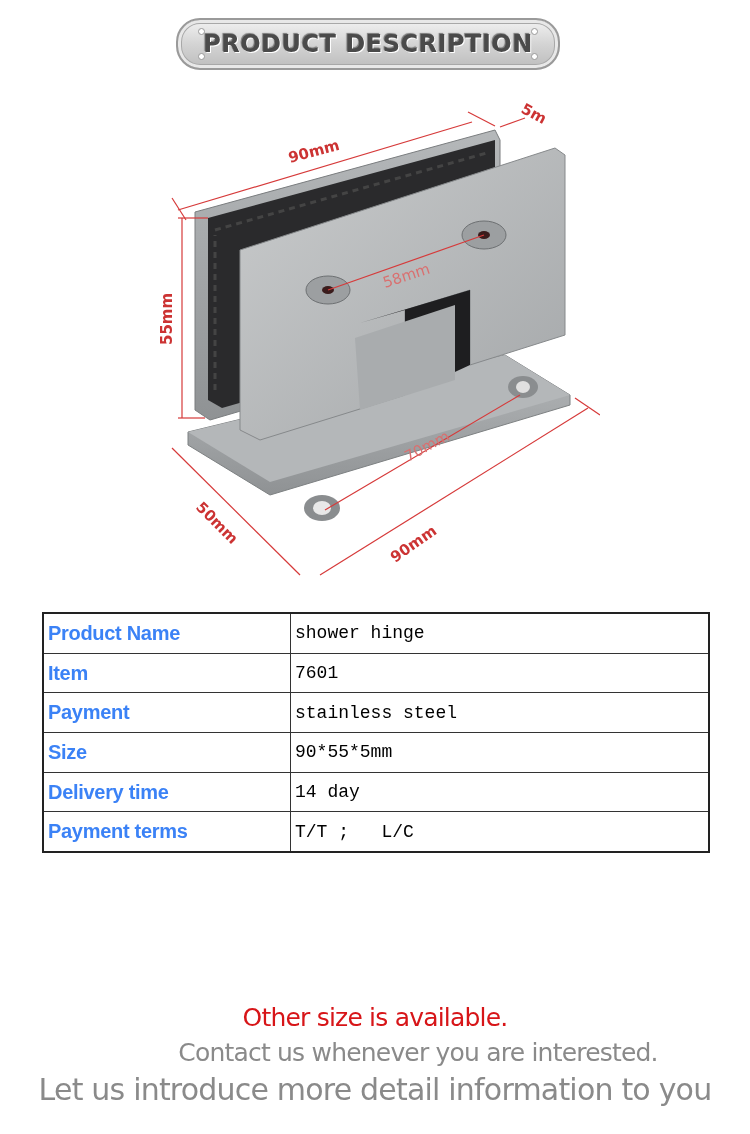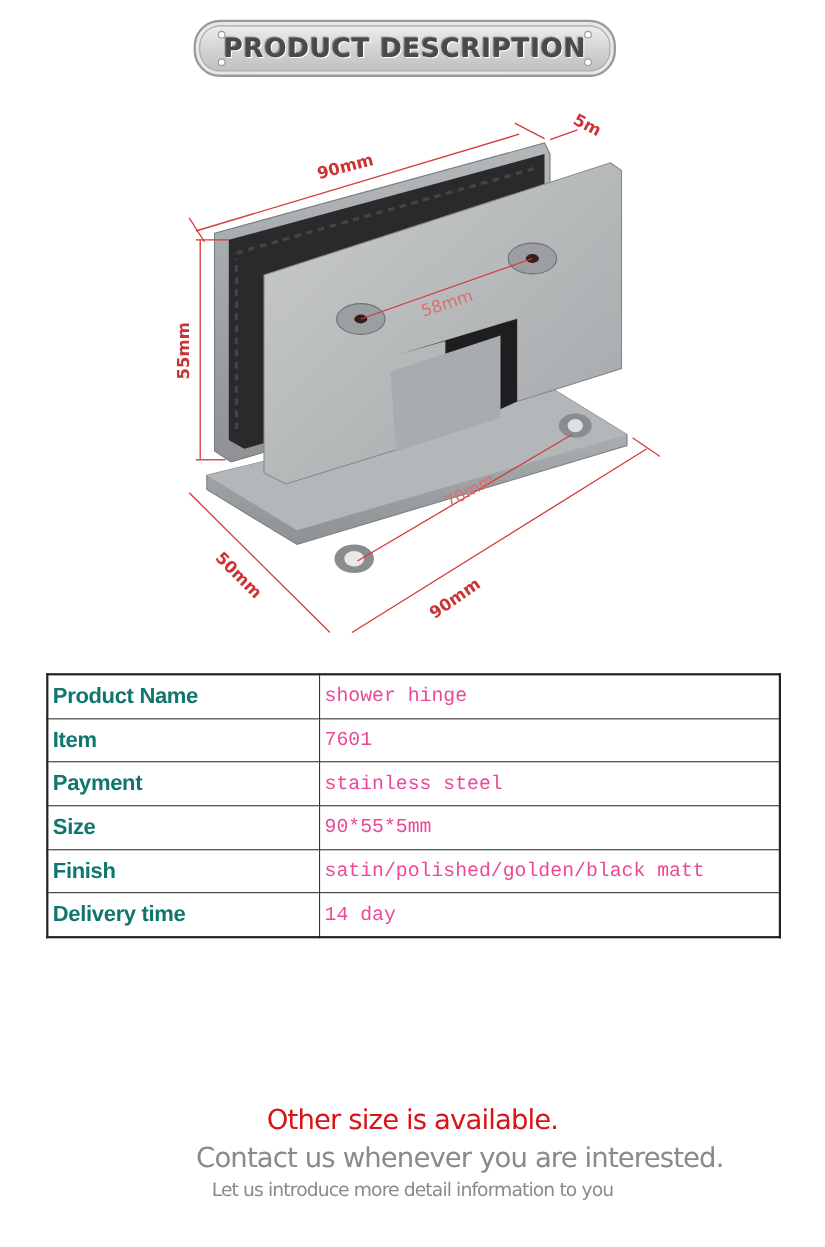--- a/index.html
+++ b/index.html
@@ -14,28 +14,28 @@
   .rivet { position:absolute; width:5px; height:5px; border-radius:50%; background:#fff; border:1px solid #999; }
 
   
   .product { position:absolute; left:150px; top:90px; width:450px; height:500px; }
   .product svg { width:100%; height:100%; }
   .dim { font-family:"DejaVu Sans", sans-serif; font-weight:bold; fill:#cc3333; font-size:15px; }
 
   
   .spec { position:absolute; left:42px; top:612px; width:668px; border-collapse:collapse; border:2px solid #222; }
   .spec td { border:1.5px solid #333; height:38.7px; padding:0 4px; vertical-align:middle; }
-  .spec td.k { width:238px; font-family:"Liberation Sans", sans-serif; font-weight:bold; font-size:20px; color:#0f766e; letter-spacing:-0.3px; }
-  .spec td.v { font-family:"Liberation Mono", monospace; font-size:18px; color:#ec4899; }
+  .spec td.k { width:238px; font-family:"Liberation Sans", sans-serif; font-weight:bold; font-size:20px; color:#3b82f6; letter-spacing:-0.3px; }
+  .spec td.v { font-family:"Liberation Mono", monospace; font-size:18px; color:#000000; }
 
   
   .foot { position:absolute; left:0; width:750px; text-align:center; font-family:"DejaVu Sans", sans-serif; }
   .f1 { top:1003px; color:#d71518; font-size:25px; letter-spacing:-0.8px; }
   .f2 { top:1038px; color:#8a8a8a; font-size:25px; letter-spacing:-0.8px;margin-left:43px; }
-  .f3 { top:1072px; color:#8a8a8a; font-size:17px; letter-spacing:-0.8px; }
+  .f3 { top:1072px; color:#8a8a8a; font-size:30px; letter-spacing:-0.8px; }
 </style>
 </head>
 <body>
 
 <div class="banner">
   <span class="rivet" style="left:20px;top:8px"></span>
   <span class="rivet" style="left:20px;top:33px"></span>
   <span class="rivet" style="right:20px;top:8px"></span>
   <span class="rivet" style="right:20px;top:33px"></span>
   <span class="banner-text">PRODUCT DESCRIPTION</span>
@@ -116,25 +116,25 @@
       </tr>
     <tr>
         <td class="k">Payment</td>
         <td class="v">stainless steel</td>
       </tr>
     <tr>
         <td class="k">Size</td>
         <td class="v">90*55*5mm</td>
       </tr>
     <tr>
-        <td class="k">Finish</td>
-        <td class="v">satin/polished/golden/black matt</td>
+        <td class="k">Delivery time</td>
+        <td class="v">14 day</td>
       </tr>
     <tr>
-        <td class="k">Delivery time</td>
-        <td class="v">14 day</td>
+        <td class="k">Payment terms</td>
+        <td class="v" style="white-space:pre">T/T ;   L/C</td>
       </tr>
   </tbody>
 </table>
 
 <div class="foot f1">Other size is available.</div>
 <div class="foot f2">Contact us whenever you are interested.</div>
 <div class="foot f3">Let us introduce more detail information to you</div>
 
 </body></html>

